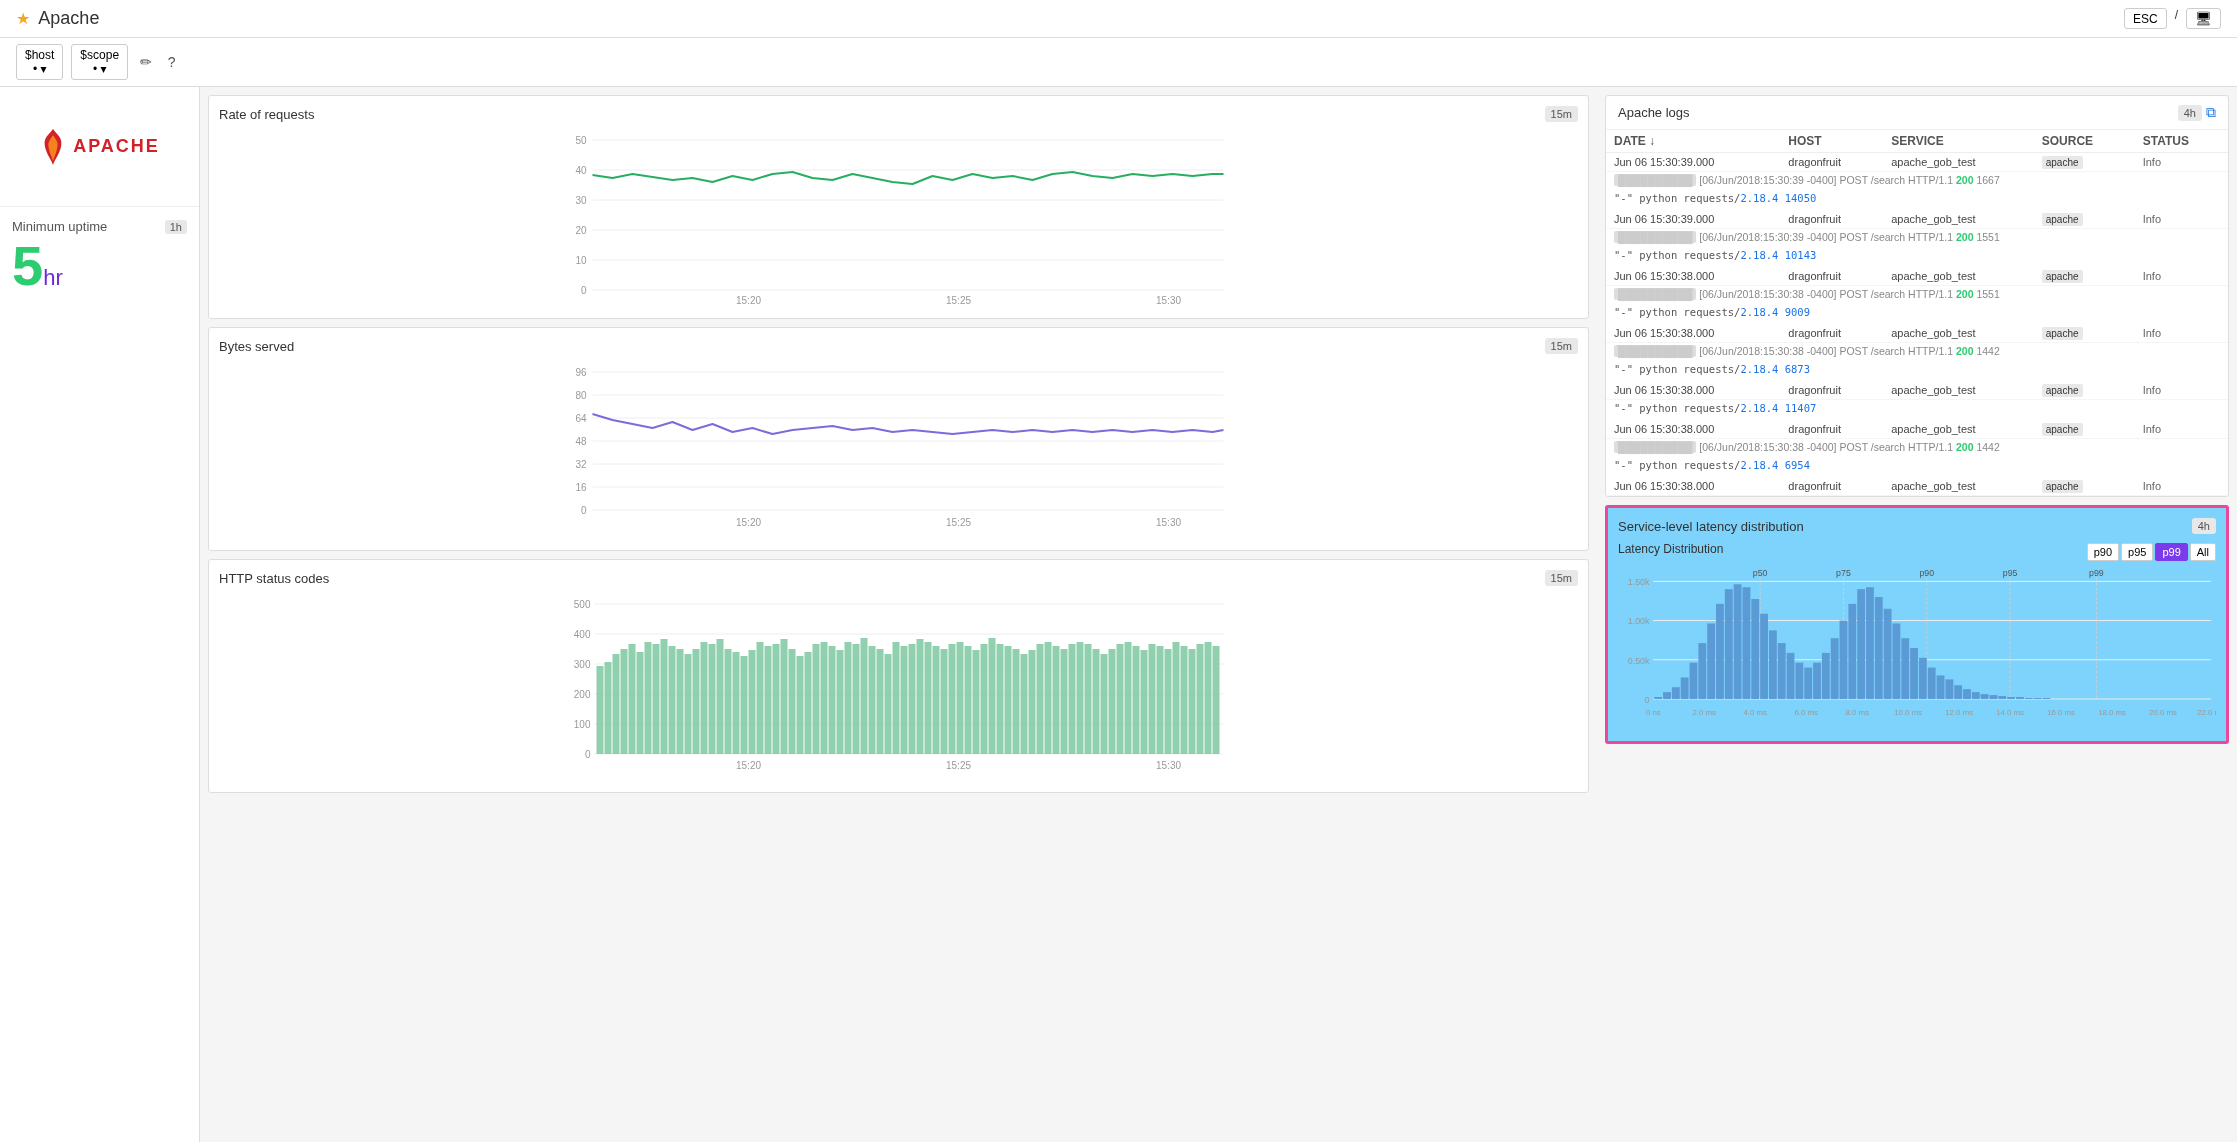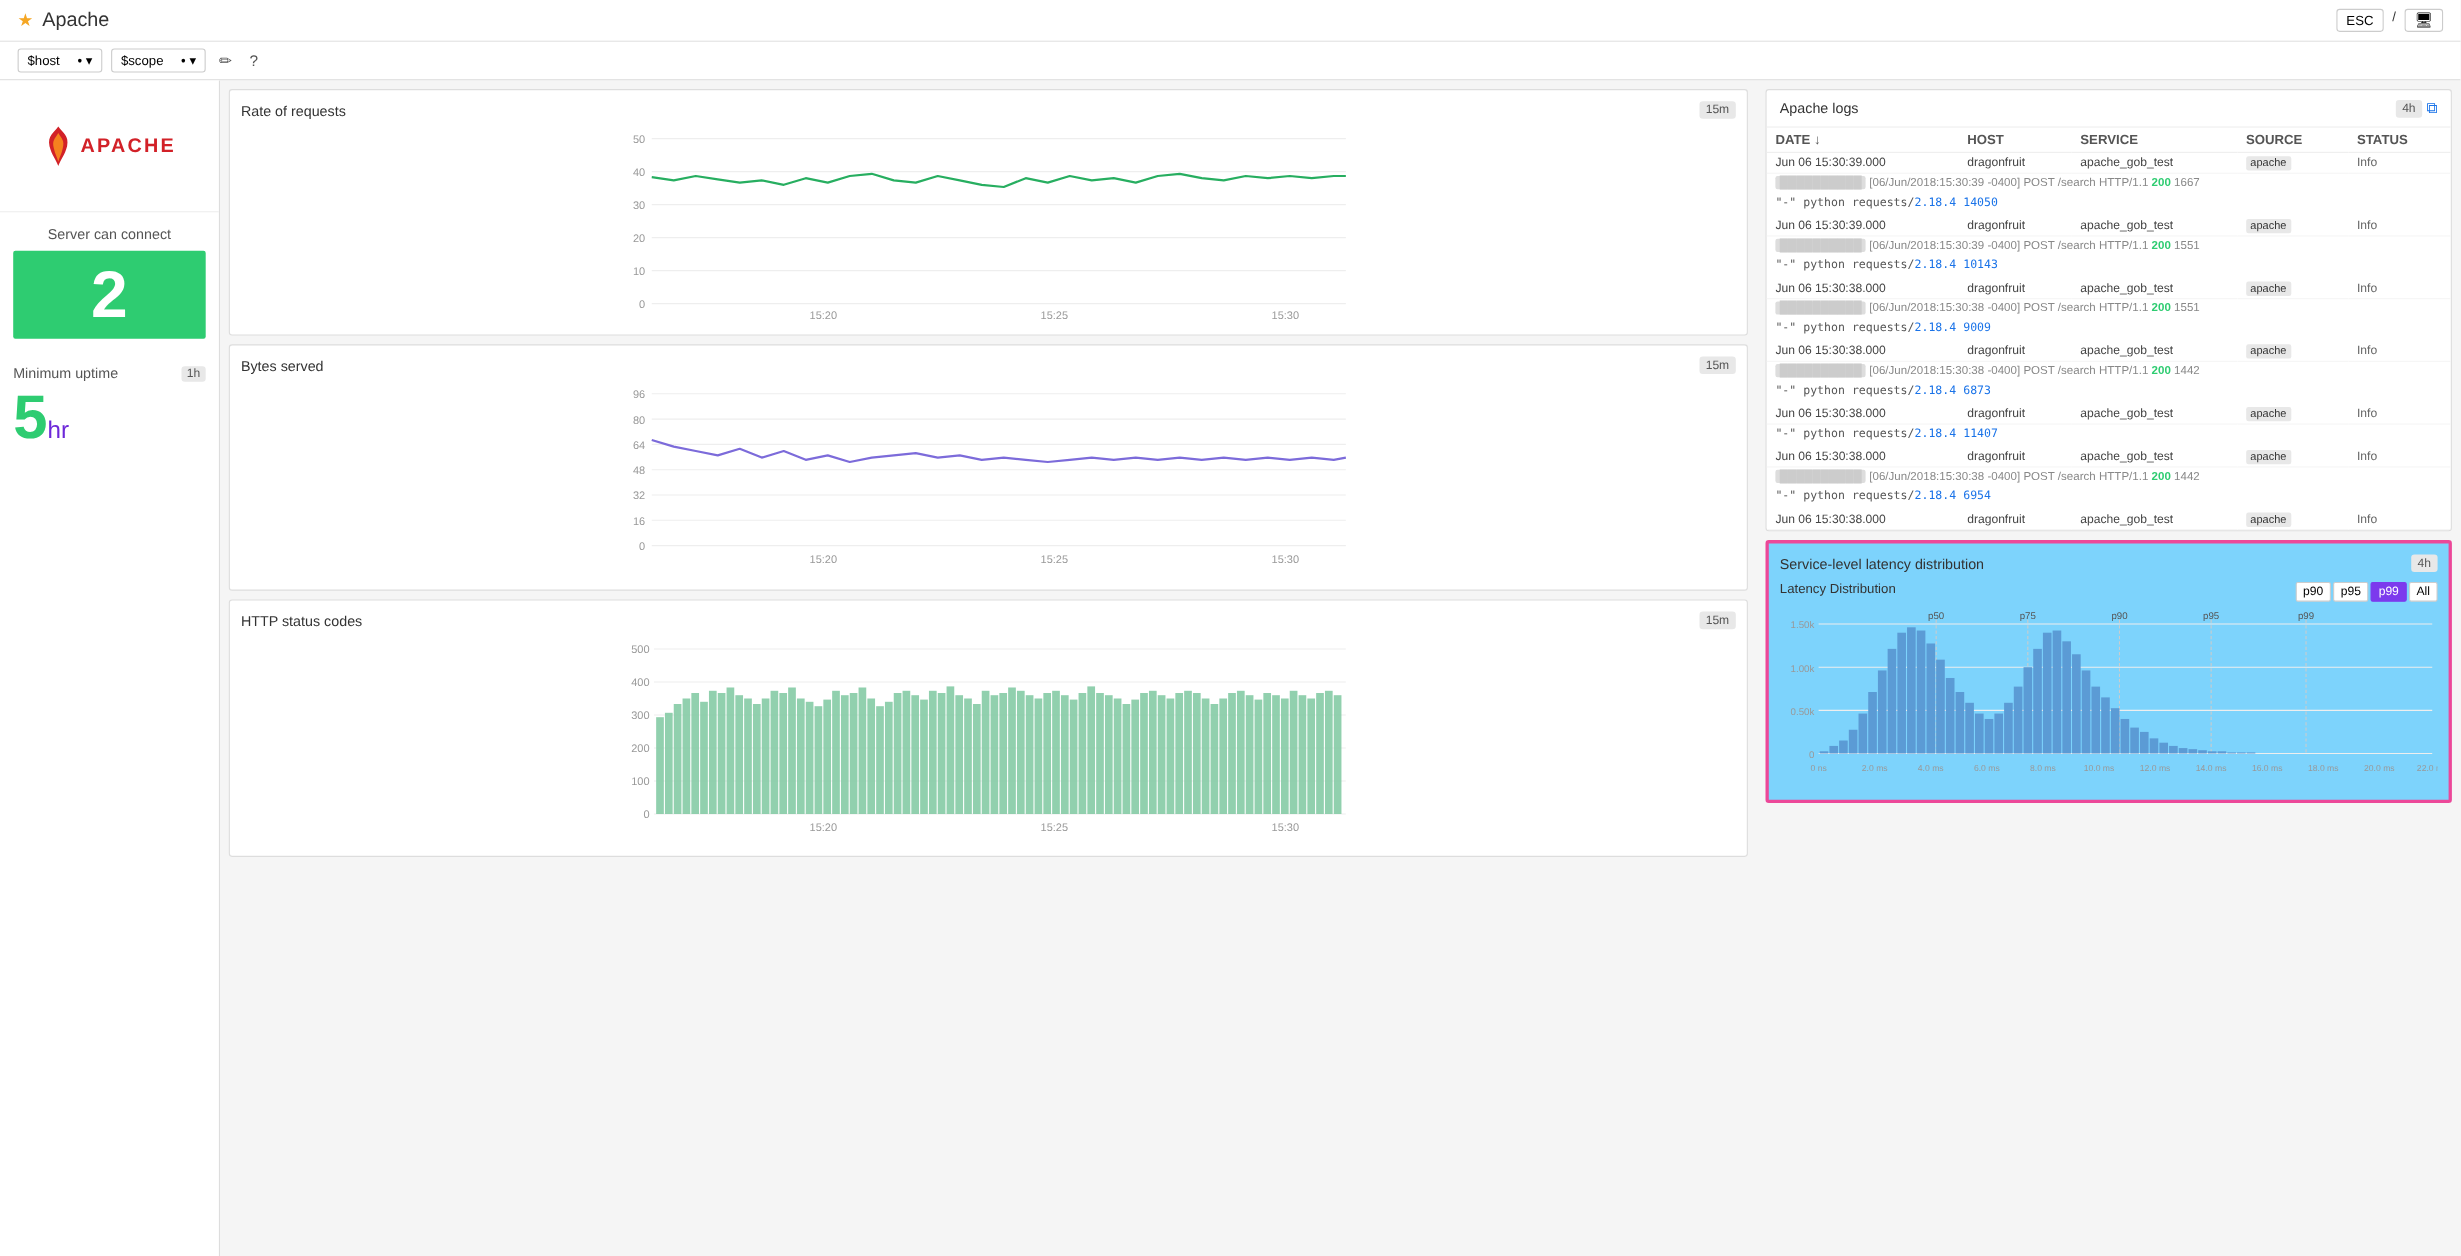--- a/index.html
+++ b/index.html
@@ -7,21 +7,21 @@
     
     .top-bar { background: #fff; border-bottom: 1px solid #ddd; padding: 8px 16px; display: flex; align-items: center; justify-content: space-between; }
     .top-bar-left { display: flex; align-items: center; gap: 8px; }
     .star-icon { color: #f5a623; font-size: 16px; }
     .app-title { font-size: 18px; font-weight: 500; color: #333; }
     .top-bar-right { display: flex; gap: 8px; }
     .esc-btn { border: 1px solid #ccc; background: #fff; padding: 2px 8px; border-radius: 3px; font-size: 12px; cursor: pointer; text-align: center; }
     .monitor-icon { border: 1px solid #ccc; background: #fff; padding: 2px 8px; border-radius: 3px; cursor: pointer; }
 
     .toolbar { background: #fff; border-bottom: 1px solid #ddd; padding: 6px 16px; display: flex; align-items: center; gap: 8px; }
-    .dropdown-btn { border: 1px solid #ccc; background: #fff; padding: 3px 8px; border-radius: 3px; font-size: 12px; cursor: pointer; display: flex; align-items: center; gap: 16px; }
+    .dropdown-btn { border: 1px solid #ccc; background: #fff; padding: 3px 8px; border-radius: 3px; font-size: 12px; cursor: pointer; display: flex; align-items: center; gap: 0; flex-direction: column; }
     .pencil-btn, .help-btn { background: none; border: none; cursor: pointer; color: #555; font-size: 14px; padding: 2px 4px; }
 
     .main-layout { display: flex; height: calc(100vh - 72px); overflow: hidden; }
     
     .left-panel { width: 200px; min-width: 200px; background: #fff; border-right: 1px solid #ddd; display: flex; flex-direction: column; padding: 0; overflow-y: auto; }
     .apache-logo-section { padding: 20px; display: flex; align-items: center; justify-content: center; border-bottom: 1px solid #eee; height: 120px; }
     .apache-logo { display: flex; flex-direction: column; align-items: center; }
     .apache-text { font-size: 18px; font-weight: bold; color: #d22128; letter-spacing: 2px; }
     
     .server-connect-section { padding: 12px; }
@@ -114,26 +114,20 @@
         <div style="display:flex; align-items:center; gap:6px;">
           <svg width="28" height="40" viewBox="0 0 28 40">
             <path d="M14 2 C18 8 24 10 22 20 C20 28 16 32 14 38 C12 32 8 28 6 20 C4 10 10 8 14 2Z" fill="#d22128"></path>
             <path d="M14 8 C17 13 20 15 18 22 C17 27 15 30 14 34 C13 30 11 27 10 22 C8 15 11 13 14 8Z" fill="#f5811f"></path>
           </svg>
           <span class="apache-text">APACHE</span>
         </div>
       </div>
     </div>
 
-    <div class="server-connect-section">
-      <div class="server-connect-label">Server can connect</div>
-      <div class="server-count-box">
-        <span class="server-count">2</span>
-      </div>
-    </div>
 
     <div class="uptime-section">
       <div class="uptime-label-row">
         <span class="uptime-label">Minimum uptime</span>
         <span class="uptime-badge">1h</span>
       </div>
       <div>
         <span class="uptime-value">5</span><span class="uptime-unit">hr</span>
       </div>
     </div>

